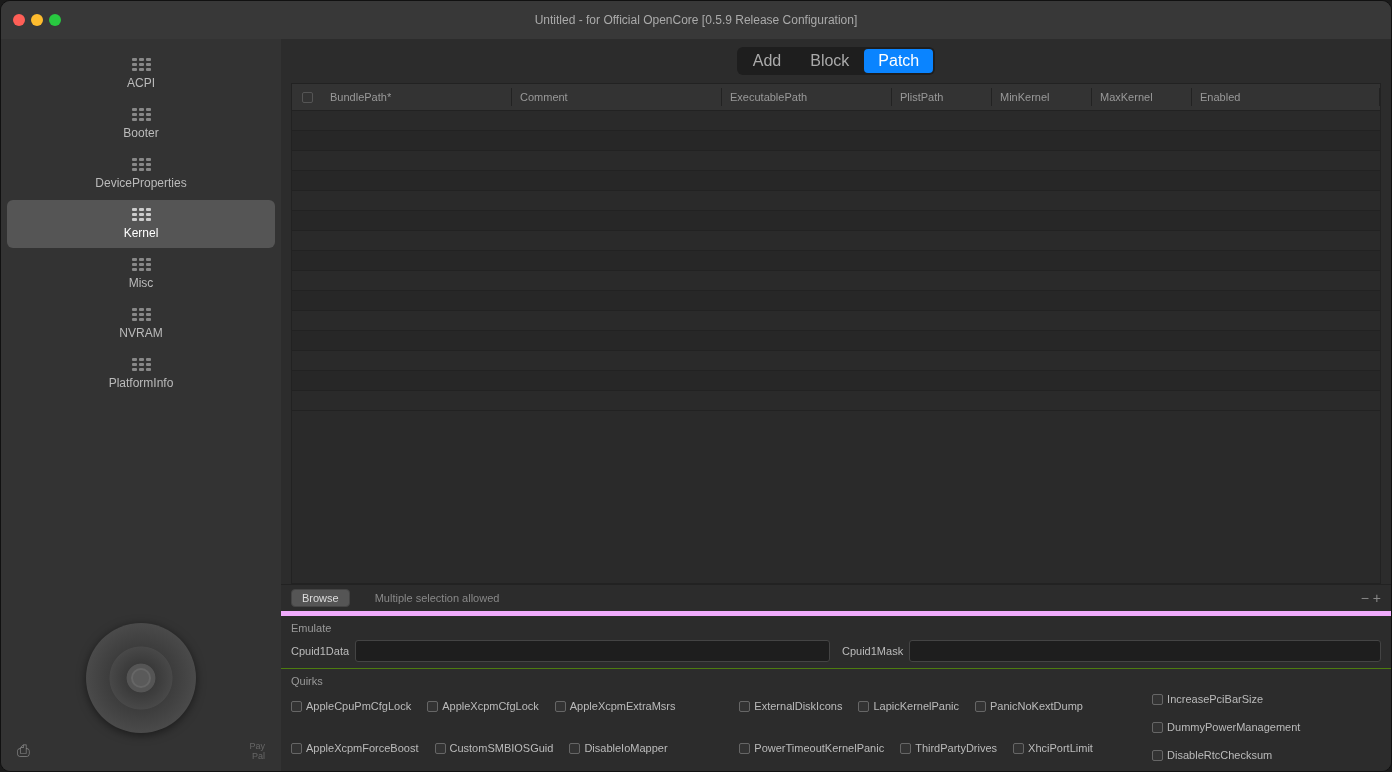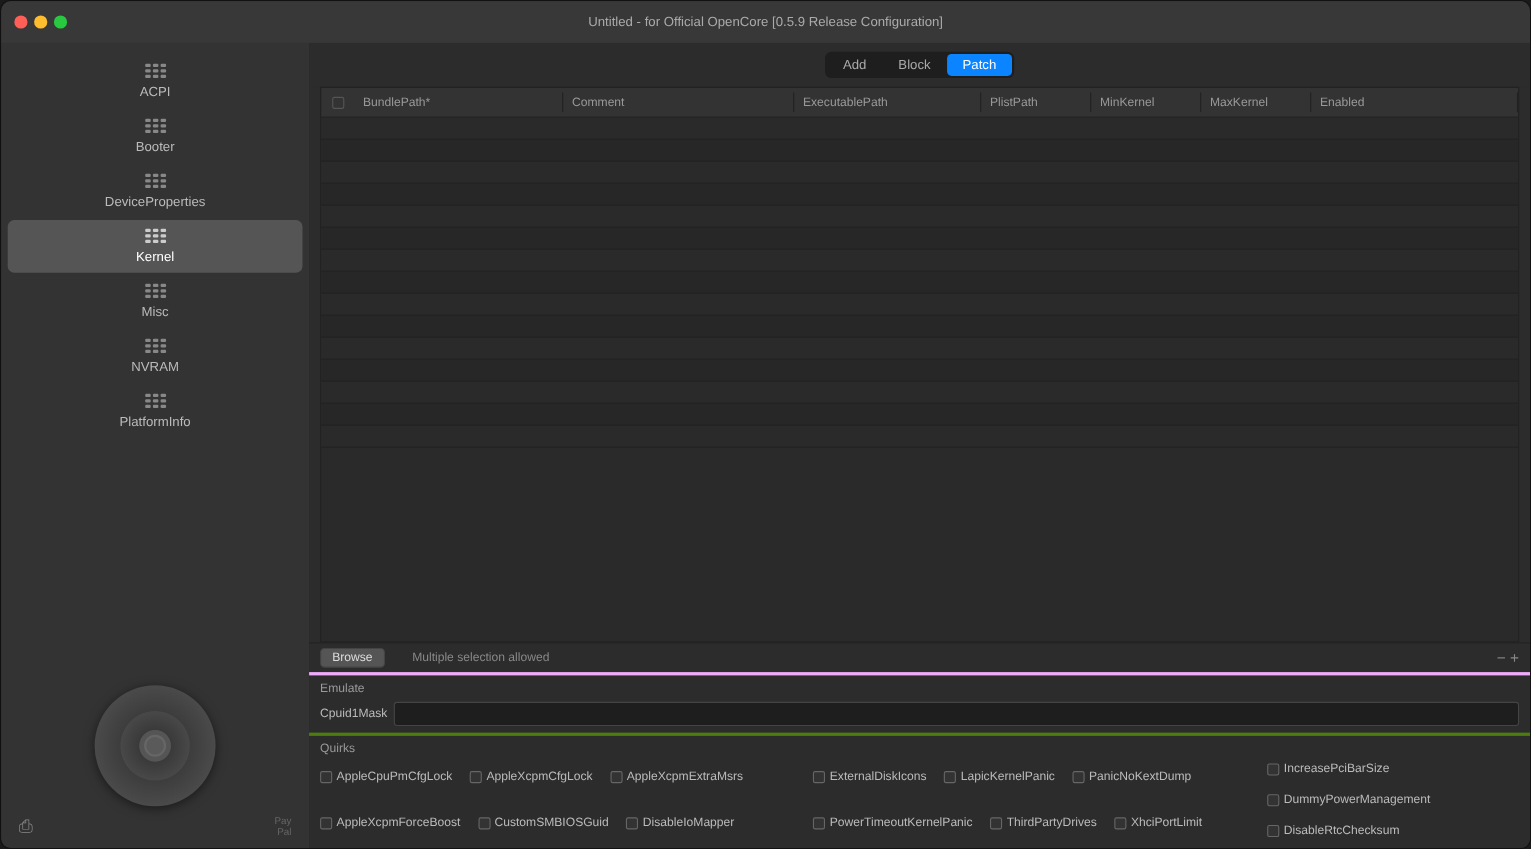--- a/index.html
+++ b/index.html
@@ -150,21 +150,21 @@
     .tab-group {
       display: flex;
       background: #1e1e1e;
       border-radius: 6px;
       padding: 2px;
       gap: 1px;
     }
     .tab-btn {
       padding: 3px 14px;
       border-radius: 4px;
-      font-size: 12px;
+      font-size: 16px;
       cursor: pointer;
       color: #aaa;
       border: none;
       background: transparent;
     }
     .tab-btn.active {
       background: #0a84ff;
       color: #fff;
     }
 
@@ -241,21 +241,21 @@
       font-size: 11px;
       cursor: pointer;
     }
     .multi-select-text { color: #888; font-size: 11px; flex: 1; }
     .add-remove-btns { display: flex; gap: 4px; color: #888; font-size: 14px; cursor: pointer; }
 
     
     .emulate-section {
       flex-shrink: 0;
       padding: 6px 10px;
-      border-top: 3px solid #f0abfc;
+      border-top: 5px solid #f0abfc;
     }
     .section-label {
       font-size: 11px;
       color: #999;
       margin-bottom: 6px;
     }
     .emulate-fields {
       display: flex;
       gap: 12px;
       align-items: center;
@@ -275,21 +275,21 @@
       padding: 3px 6px;
       color: #ddd;
       font-size: 11px;
       height: 22px;
     }
 
     
     .quirks-section {
       flex-shrink: 0;
       padding: 6px 10px 10px;
-      border-top: 3px solid #4d7c0f;
+      border-top: 1px solid #4d7c0f;
     }
     .quirks-grid {
       display: flex;
       gap: 16px;
     }
     .quirks-row {
       display: flex;
       align-items: center;
       gap: 16px;
       flex-wrap: wrap;
@@ -494,20 +494,24 @@
         <div class="add-remove-btns">
           <span>−</span>
           <span>+</span>
         </div>
       </div>
 
       <div class="emulate-section">
         <div class="section-label">Emulate</div>
         <div class="emulate-fields">
           <div class="field-group">
+            <label class="field-label">Cpuid1Data</label>
+            <input class="field-input" type="text" value="" style="">
+          </div>
+          <div class="field-group">
             <label class="field-label">Cpuid1Mask</label>
             <input class="field-input" type="text" value="" style="">
           </div>
         </div>
       </div>
 
       <div class="quirks-section">
         <div class="section-label">Quirks</div>
         <div class="quirks-grid">
 

